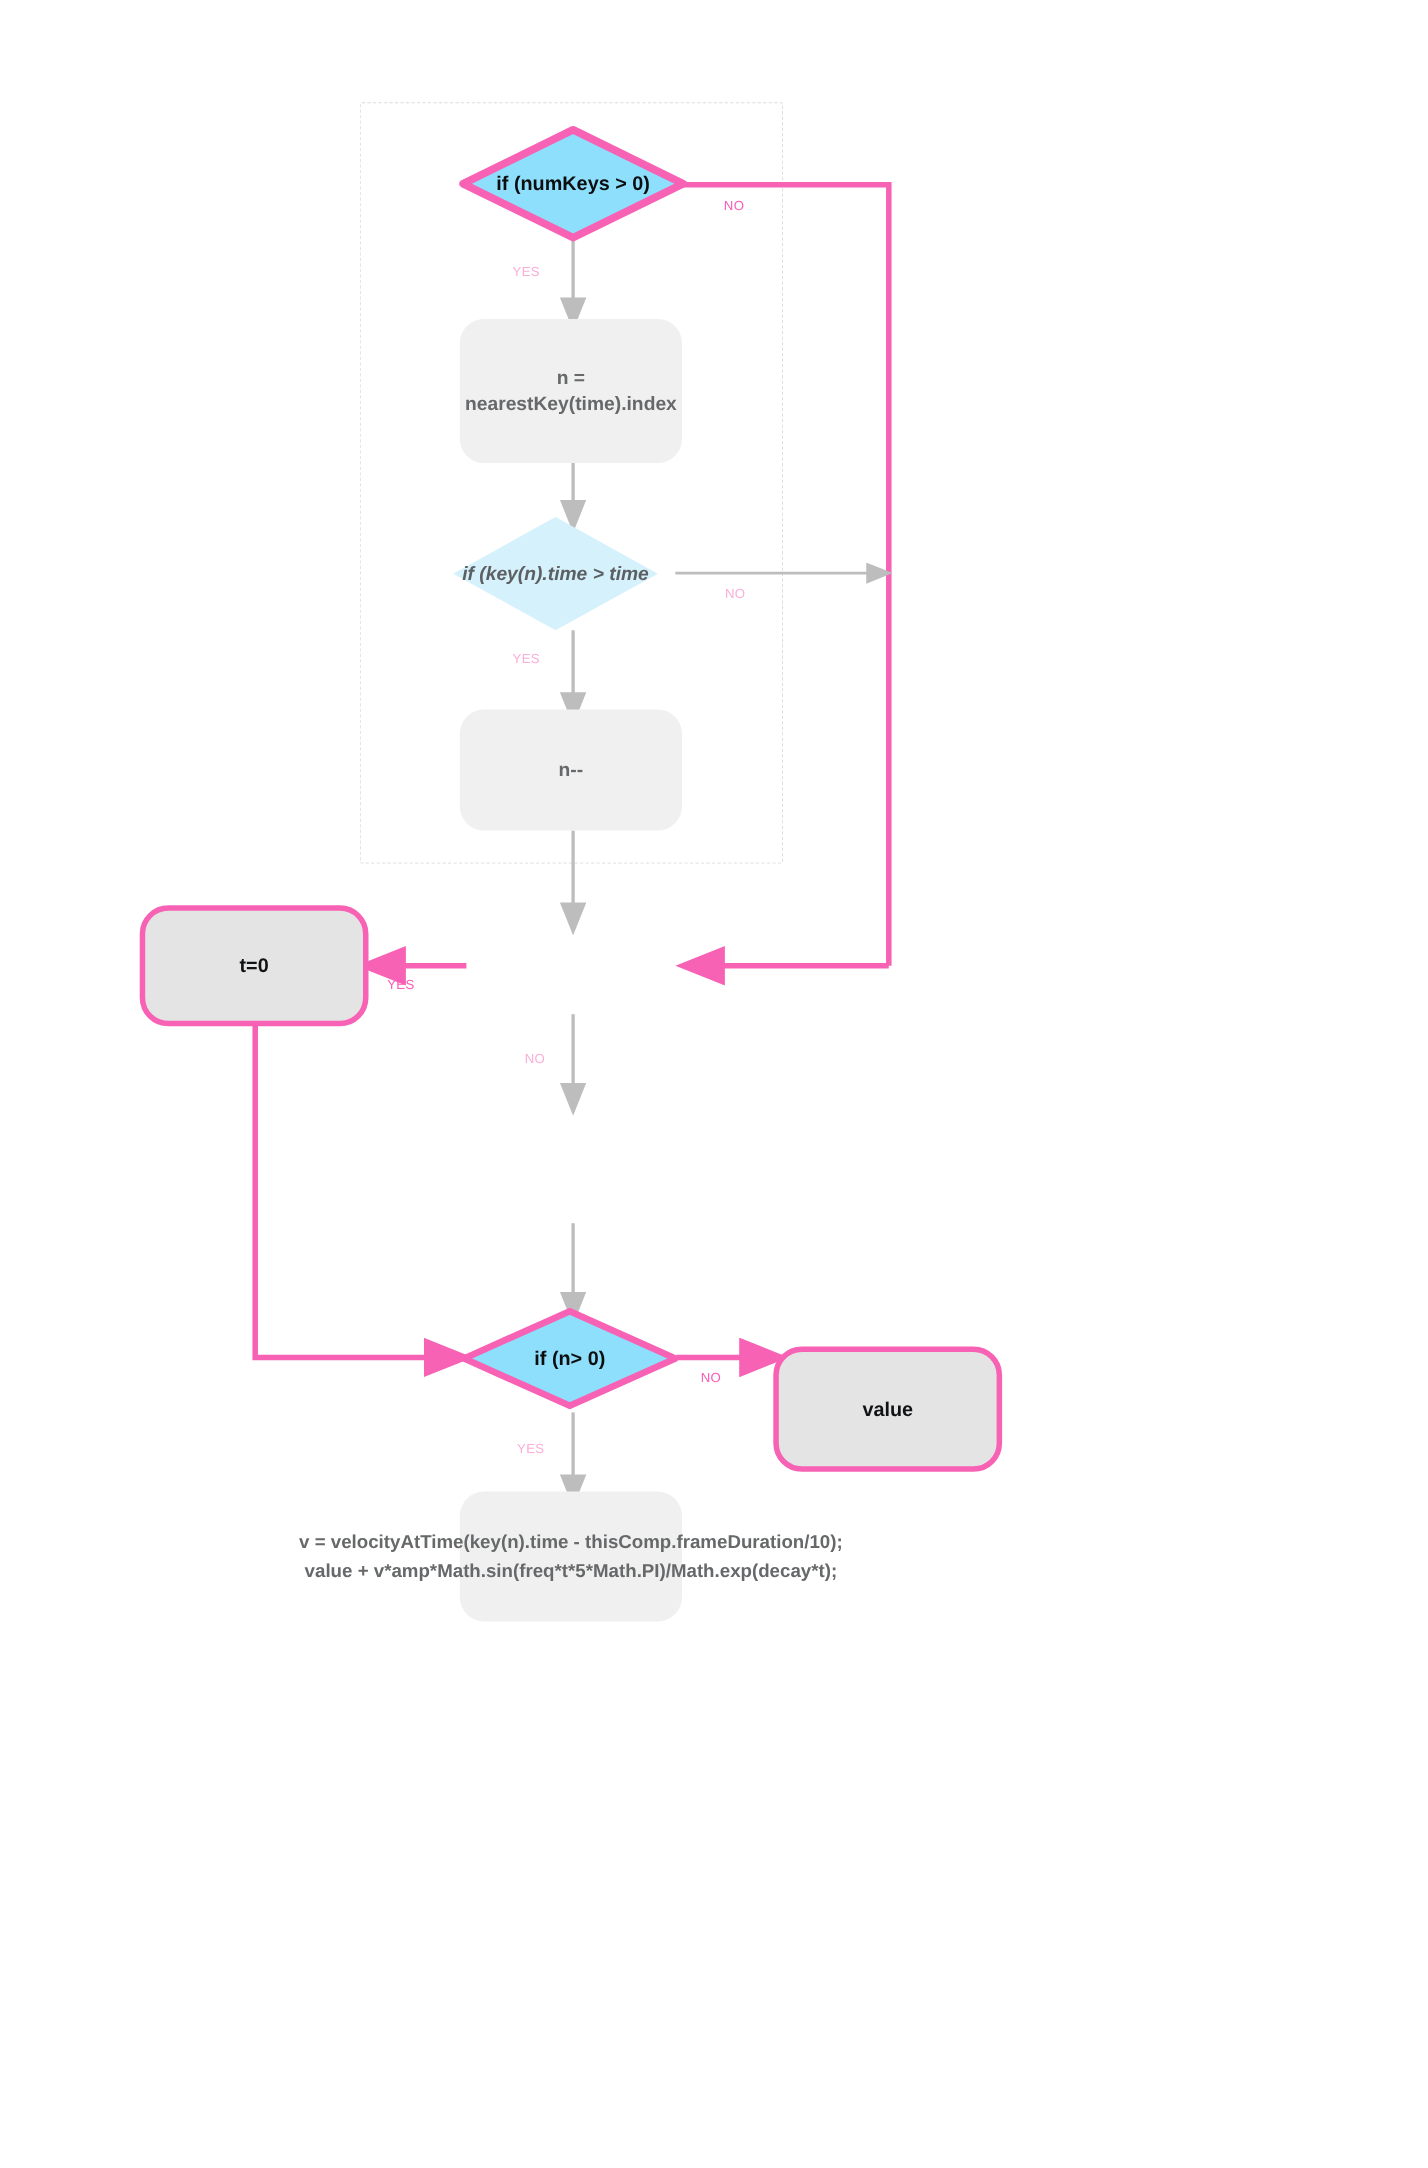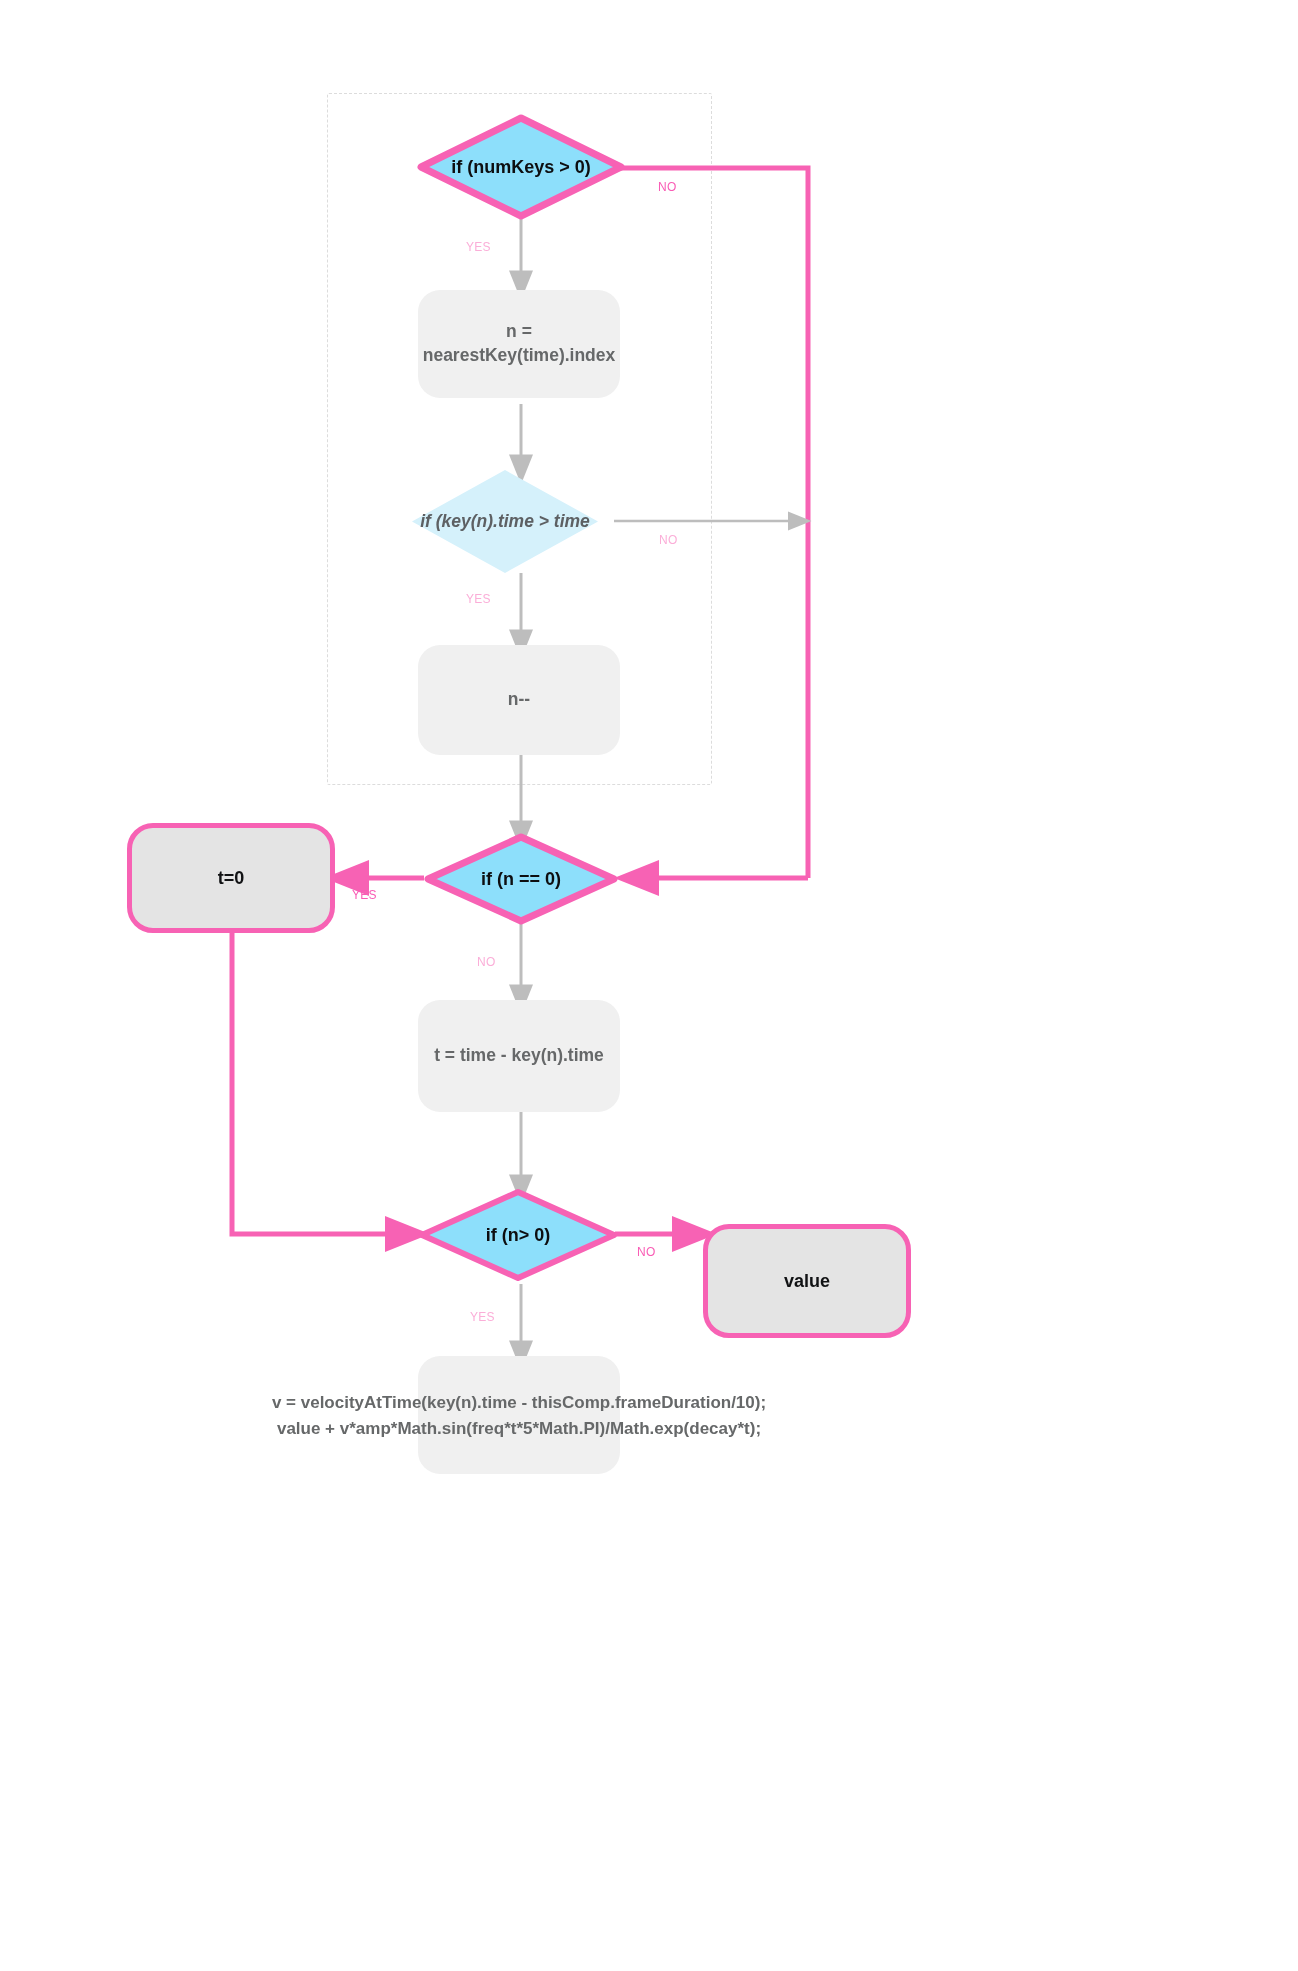--- a/index.html
+++ b/index.html
@@ -87,49 +87,40 @@
     <path d="M521,1284 L521,1356" stroke="#bdbdbd" stroke-width="3" fill="none" marker-end="url(#ah-gray)"></path>
   </svg>
 
   <div class="node dia dia-hl" style="left:416px;top:113px;width:210px;height:108px;">
     <svg class="shape" viewBox="0 0 210 108" preserveAspectRatio="none">
       <polygon points="105,5 205,54 105,103 5,54" fill="#8ddffb" stroke="#f762b4" stroke-width="7" stroke-linejoin="round"></polygon>
     </svg>
     <span class="txt">if (numKeys &gt; 0)</span>
   </div>
 
-  <div class="node proc" style="left:418px;top:290px;width:202px;height:108px;border-radius:22px;">
+  <div class="node proc" style="left:418px;top:290px;width:202px;height:131px;border-radius:22px;">
     <span>n = nearestKey(time).index</span>
   </div>
 
   <div class="node dia dia-plain" style="left:412px;top:470px;width:186px;height:103px;font-style:italic;">
     <svg class="shape" viewBox="0 0 186 103" preserveAspectRatio="none">
       <polygon points="93,0 186,51.5 93,103 0,51.5" fill="#d5f1fb"></polygon>
     </svg>
     <span class="txt">if (key(n).time &gt; time</span>
   </div>
 
   <div class="node proc" style="left:418px;top:645px;width:202px;height:110px;">
     <span>n--</span>
   </div>
 
-  <div class="node dia dia-hl" style="left:424px;top:833px;width:194px;height:92px;">
-    <svg class="shape" viewBox="0 0 194 92" preserveAspectRatio="none">
-      <polygon points="97,4 190,46 97,88 4,46" fill="#8ddffb" stroke="#f762b4" stroke-width="7" stroke-linejoin="round"></polygon>
-    </svg>
-    <span class="txt">if (n == 0)</span>
-  </div>
 
   <div class="node proc-hl" style="left:127px;top:823px;width:208px;height:110px;">
     <span>t=0</span>
   </div>
 
-  <div class="node proc" style="left:418px;top:1000px;width:202px;height:112px;">
-    <span>t = time - key(n).time</span>
-  </div>
 
   <div class="node dia dia-hl" style="left:418px;top:1188px;width:200px;height:94px;text-align:center;">
     <svg class="shape" viewBox="0 0 200 94" preserveAspectRatio="none">
       <polygon points="100,4 196,47 100,90 4,47" fill="#8ddffb" stroke="#f762b4" stroke-width="6" stroke-linejoin="round"></polygon>
     </svg>
     <span class="txt">if (n&gt; 0)</span>
   </div>
 
   <div class="node proc-hl" style="left:703px;top:1177px;width:208px;height:114px;margin-top:47px;">
     <span>value</span>

